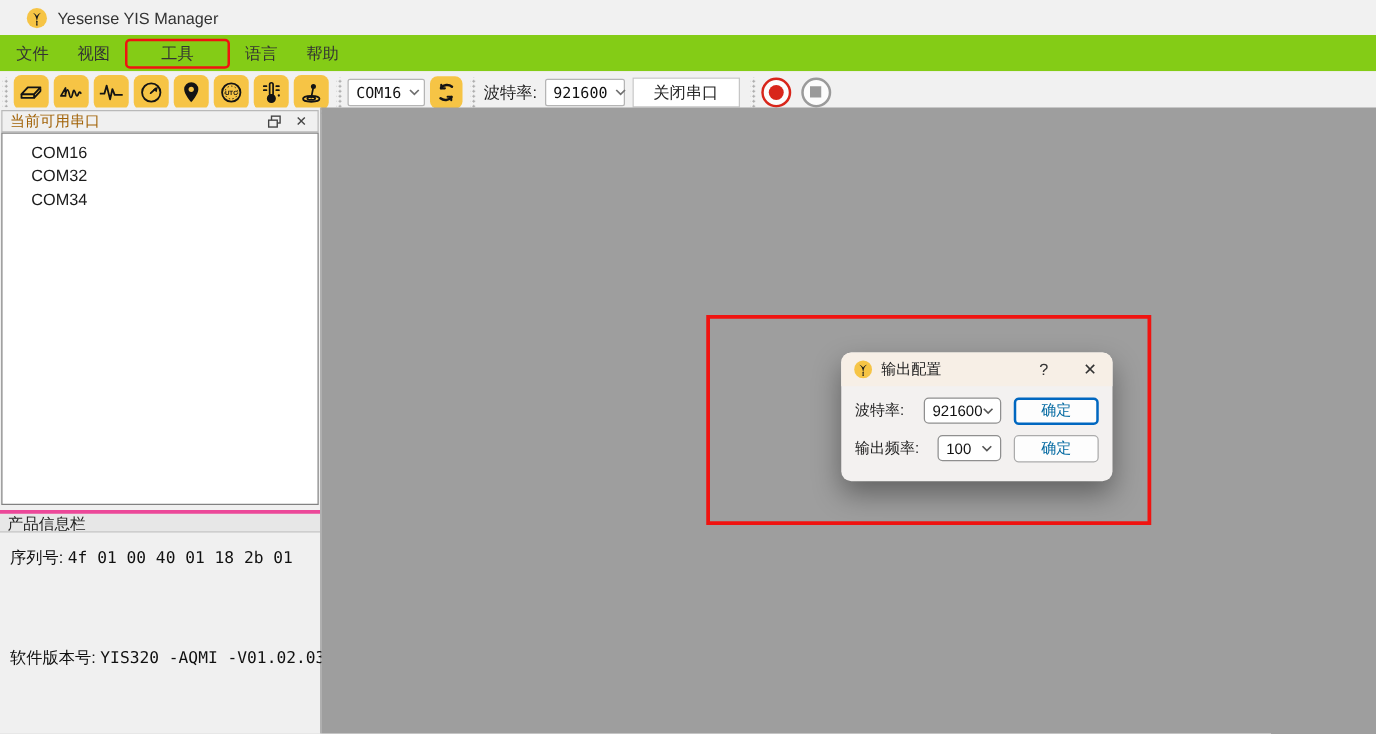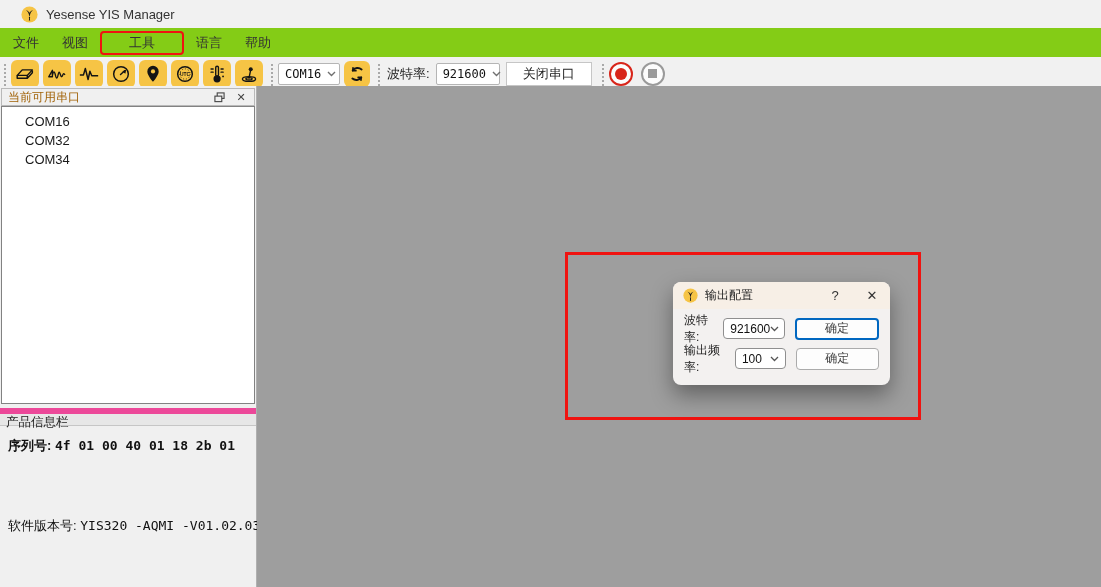--- a/index.html
+++ b/index.html
@@ -44,25 +44,25 @@
   .dock-header { position:absolute; top:2px; left:1px; right:1px; height:18px;
                  border:1px solid #b9b9b9; background:#f0f0f0;
                  display:flex; align-items:center; padding:0 6px; gap:8px; }
   .dock-title { flex:1; font-size:12px; color:#a16207; }
   .dock-ic { width:14px; height:14px; display:flex; align-items:center; justify-content:center;
              color:#444; font-size:11px; cursor:pointer; }
   .port-list { position:absolute; top:20px; left:1px; right:1px; height:298px;
                background:#fff; border:1px solid #828282; padding-top:5px; }
   .port-item { height:19px; line-height:19px; padding-left:23px; font-size:13px; color:#1b1b1b; cursor:default; }
   .info-header { position:absolute; top:322px; left:0; right:0; height:18px; background:#e7e7e7;
-                 border-top:6px solid #ec4899; border-bottom:1px solid #c6c6c6;
+                 border-top:3px solid #ec4899; border-bottom:1px solid #c6c6c6;
                  font-size:12.5px; color:#222; line-height:17px; padding-left:6px; }
   .info-row { position:absolute; left:8px; font-size:13px; color:#111; white-space:nowrap; }
   .info-row .val { font-family:"DejaVu Sans Mono", monospace; font-size:13px; }
-  .row-serial { top:351px;font-weight:bold; }
+  .row-serial { top:351px; }
   .row-version { top:431px; }
   
   .main { flex:1; background:#9e9e9e; position:relative; }
   .red-box { position:absolute; left:308px; top:166px; width:356px; height:168px;
              border:3px solid #f01310; }
   
   .dialog { position:absolute; left:392px; top:196px; width:217px; height:103px;
             background:#f3f1f0; border-radius:8px; box-shadow:0 10px 22px rgba(0,0,0,.38);
             font-size:12px;margin-left:24px; }
   .dialog-titlebar { height:27px; background:#f7efe6; border-radius:8px 8px 0 0;
@@ -71,22 +71,22 @@
   .dlg-btn { width:16px; text-align:center; color:#333; font-size:13px; cursor:pointer; }
   .dlg-close { margin-left:14px; }
   .dialog-row { display:flex; align-items:center; margin:9px 11px 0 11px; height:21px; }
   .dlg-label { font-size:12px; color:#222; }
   .spacer { flex:1; }
   .dcombo { height:21px; background:#fff; border:1px solid #8f8f8f; border-radius:4px;
             display:flex; align-items:center; justify-content:space-between;
             padding:0 6px; font-size:12px; color:#111; cursor:pointer; }
   .dcombo.w1 { width:62px; }
   .dcombo.w2 { width:51px; }
-  .dbtn { width:84px; height:22px; margin-left:10px; background:#fdfdfd; border:1px solid #ababab;
-          border-radius:4px; font-size:12px; font-family:inherit; color:#404040; cursor:pointer; }
+  .dbtn { width:68px; height:22px; margin-left:10px; background:#fdfdfd; border:1px solid #ababab;
+          border-radius:4px; font-size:12px; font-family:inherit; color:#0369a1; cursor:pointer; }
   .dbtn.primary { border:2px solid #0067c0; }
   .chev { flex:none; }
 </style>
 </head>
 <body>
 
 <div class="window">
 
   <div class="titlebar">
     <svg class="app-logo" viewBox="0 0 20 20">

